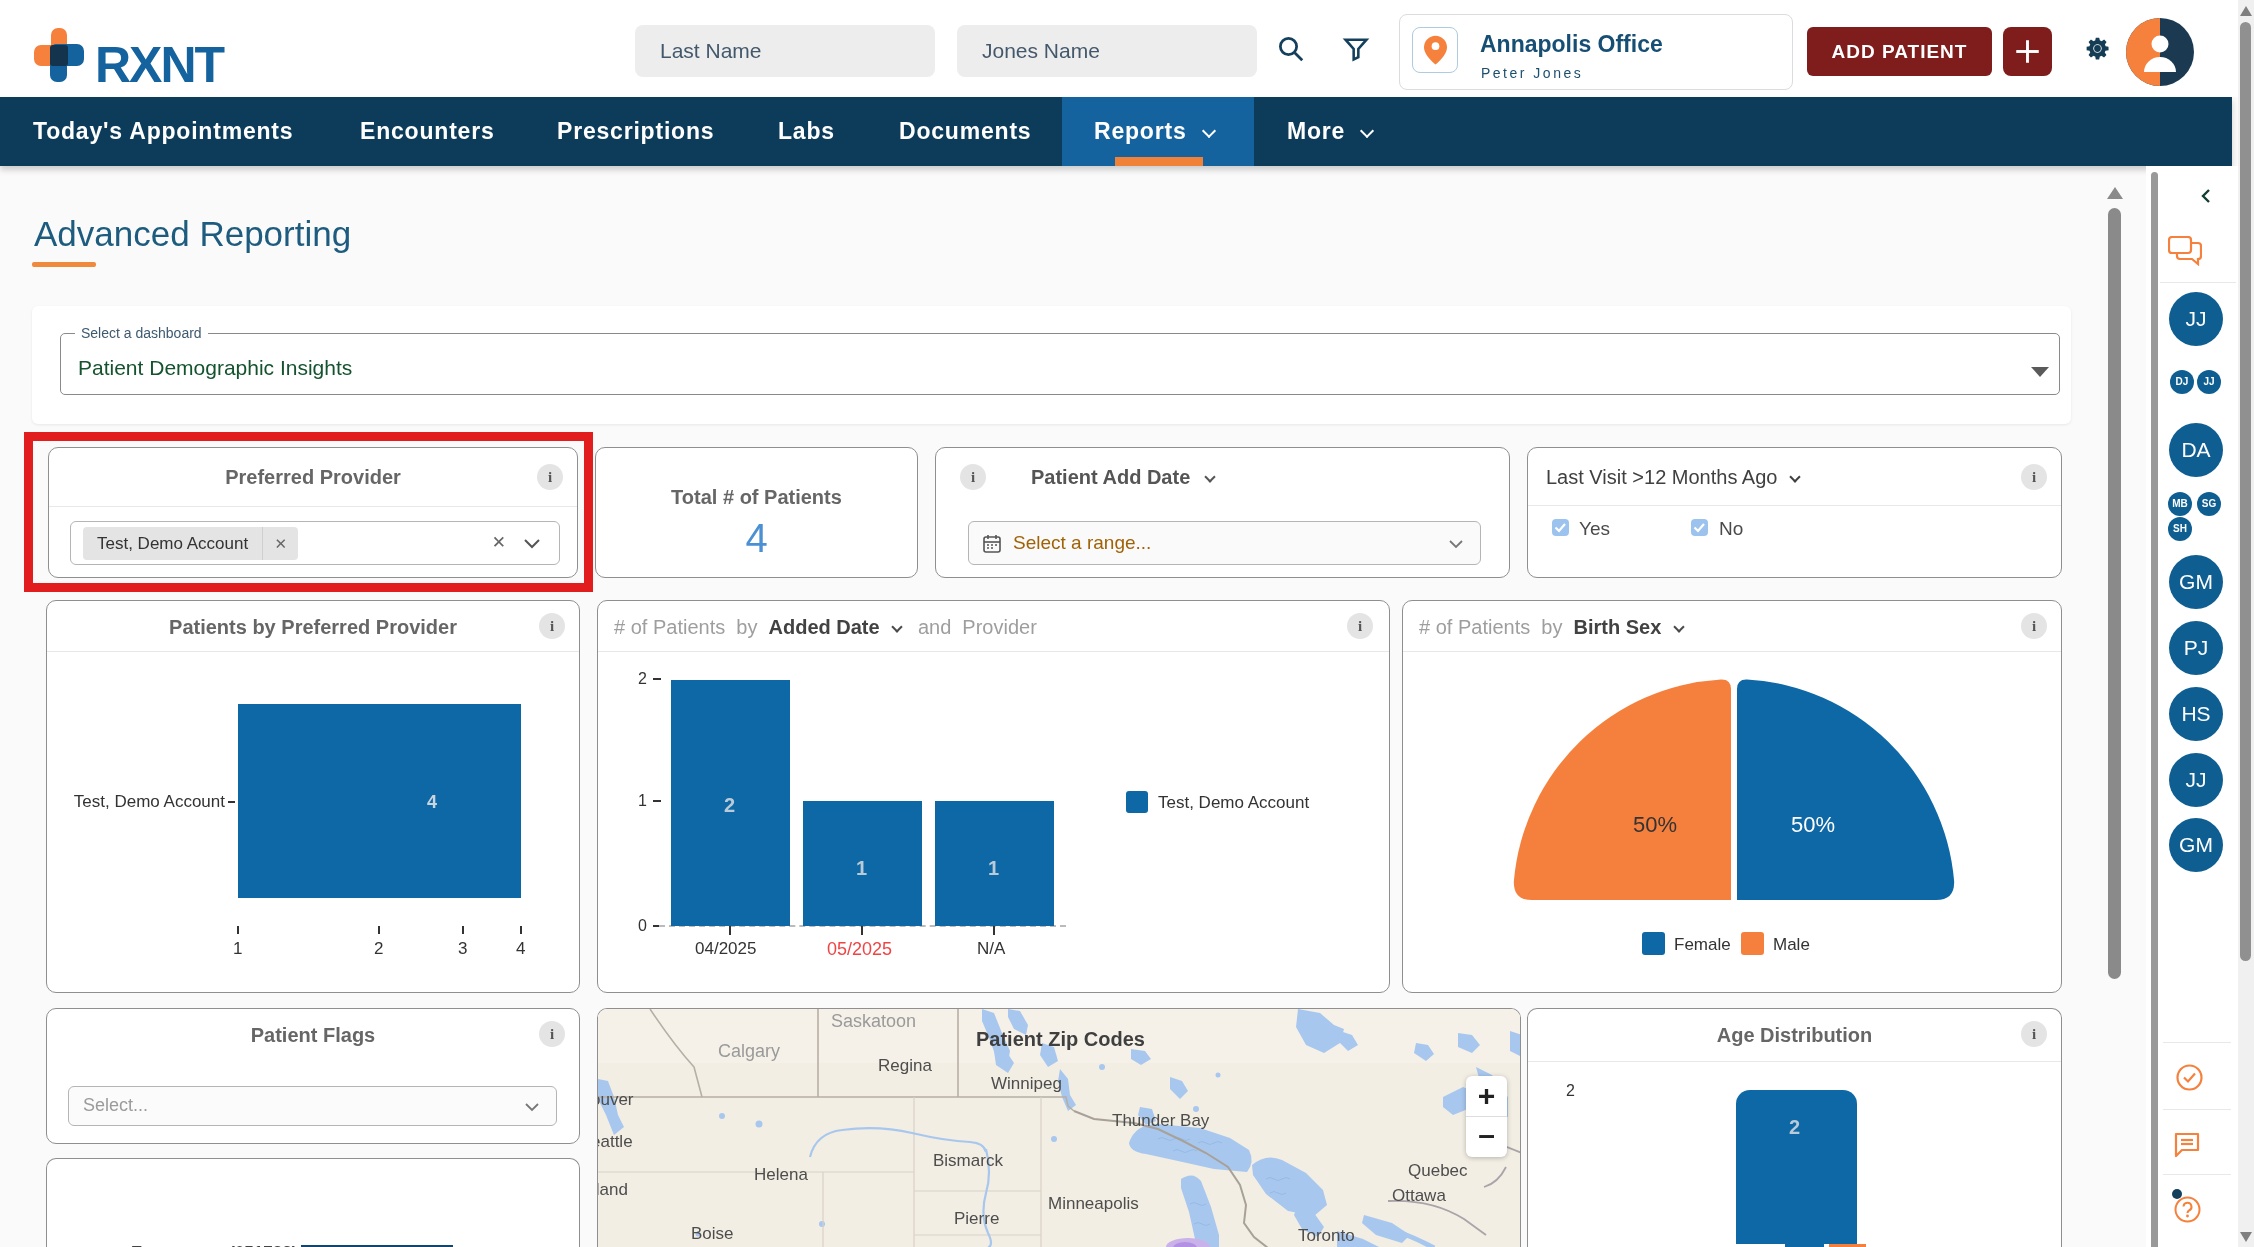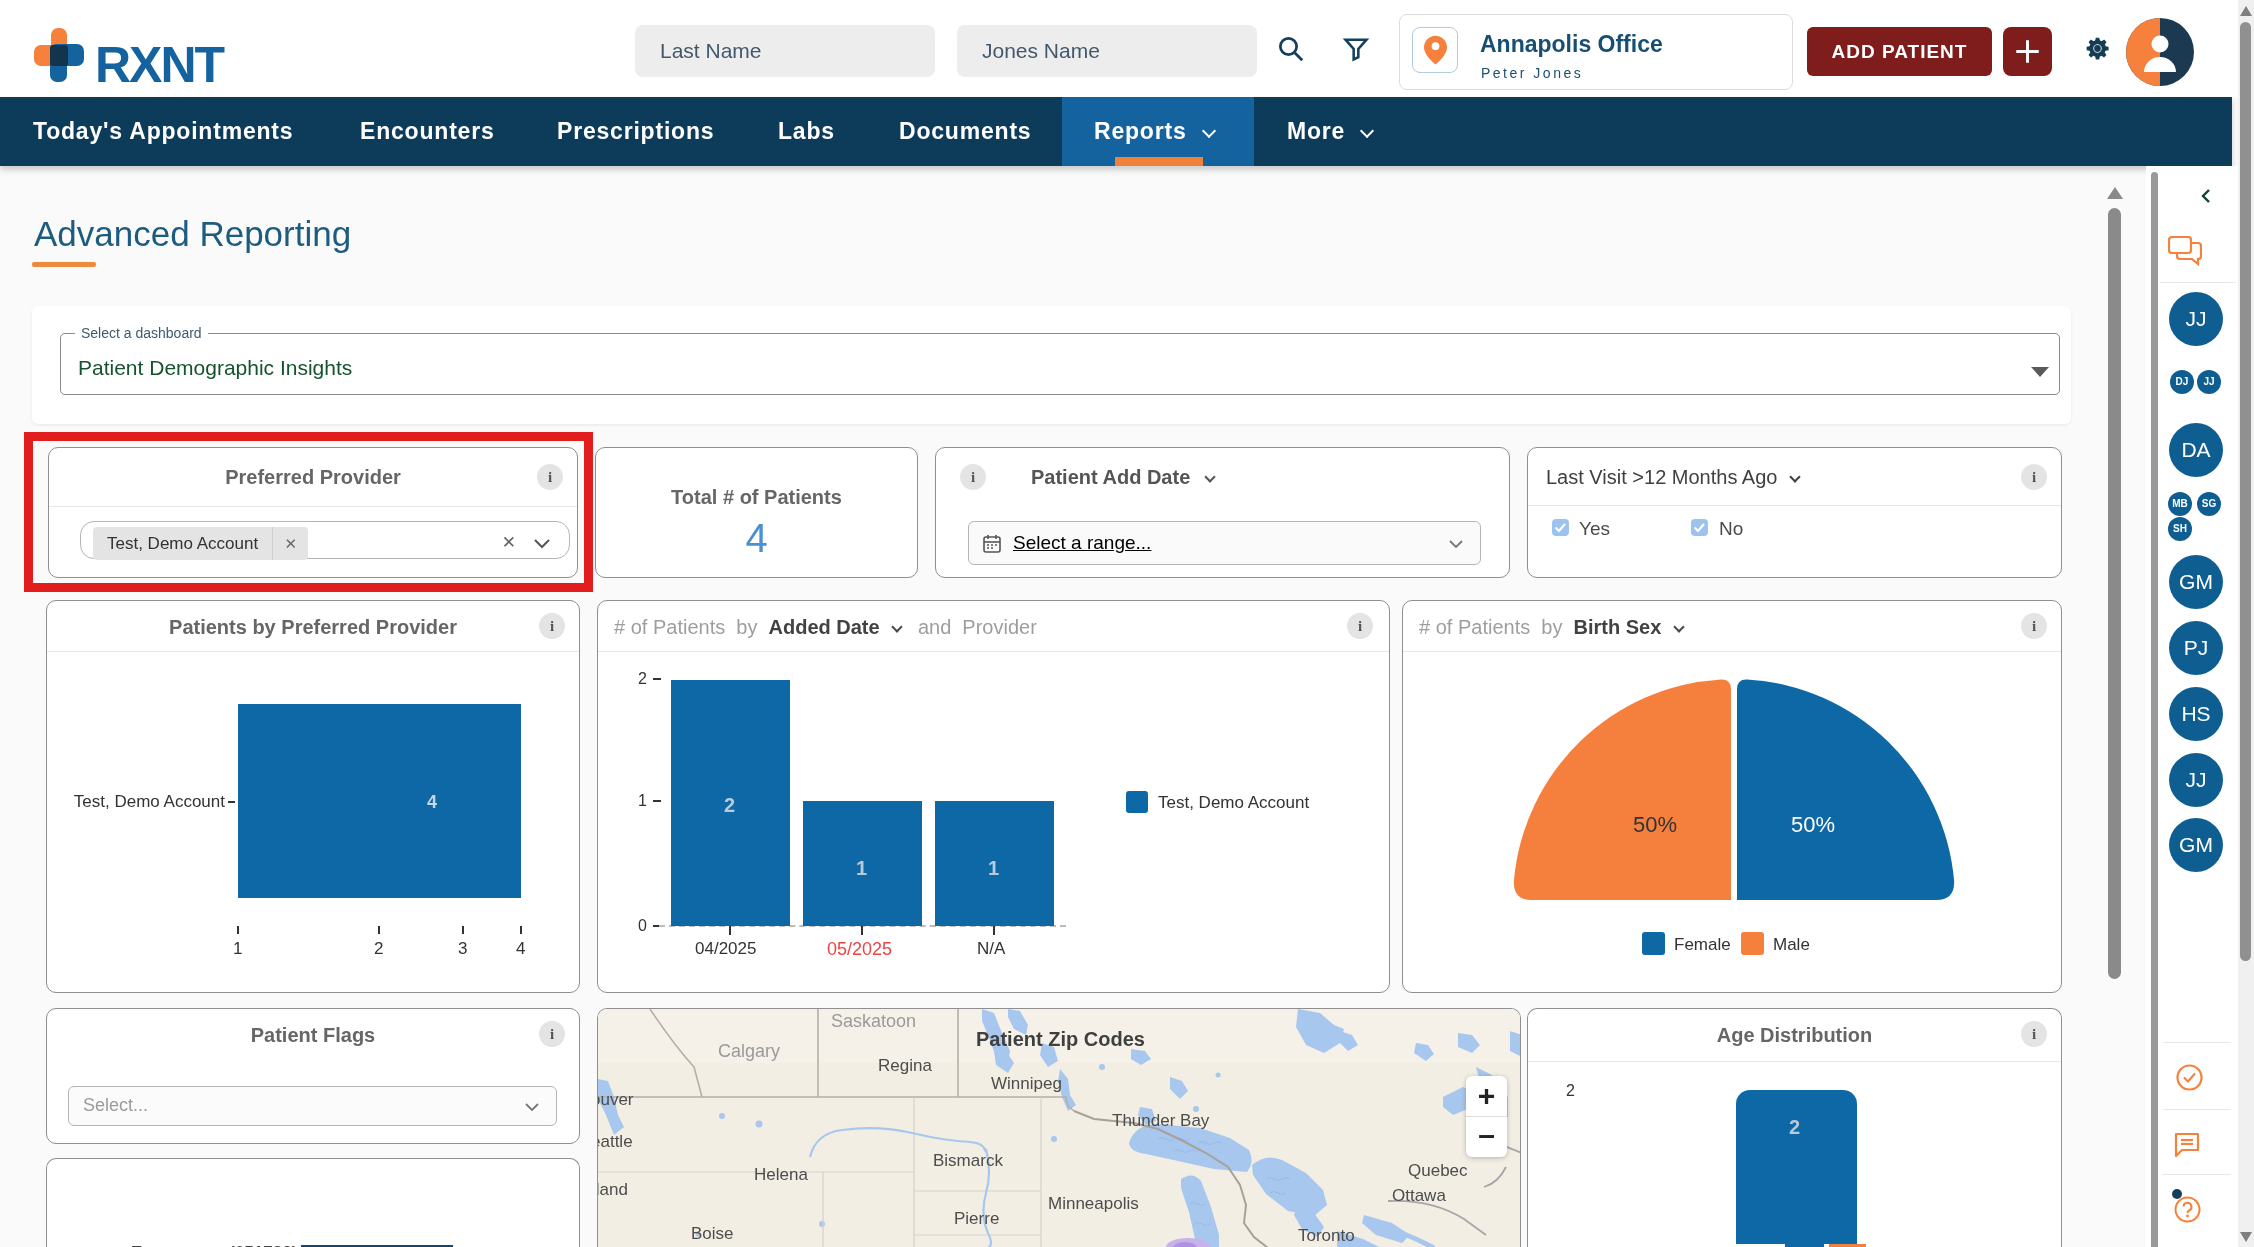--- a/index.html
+++ b/index.html
@@ -104,21 +104,21 @@
         <path d="M1,1 h18 l-9,10 z" fill="#5a5a5a"></path>
       </svg>
   </div>
 
   <div class="abs" style="left:24px;top:266px;width:569px;height:160px;border:9px solid #e11d1d;"></div>
 
   <div class="card" style="left:48px;top:281px;width:530px;height:131px;">
     <div class="ctitle" style="top:18px;">Preferred Provider</div>
     <div class="info" style="right:14px;top:16px;">i</div>
     <div class="divider" style="top:58px;"></div>
-    <div class="abs" style="left:31px;top:73px;width:490px;height:38px;border:1px solid #b5b5b5;border-radius:14px;background:#fff;">
+    <div class="abs" style="left:21px;top:73px;width:490px;height:44px;border:1px solid #b5b5b5;border-radius:6px;background:#fff;">
       <div class="abs" style="left:12px;top:5px;height:33px;background:#e4e4e4;border-radius:4px;font-size:17px;color:#333;line-height:33px;">
         <span style="padding:0 14px;">Test, Demo Account</span><span style="display:inline-block;border-left:1px solid #cfcfcf;height:33px;vertical-align:top;width:36px;text-align:center;color:#666;font-size:15px;">✕</span>
       </div>
       <div class="abs" style="right:53px;top:10px;font-size:17px;color:#666;">✕</div>
       <svg class="abs" style="right:18px;top:16px;" width="18" height="12" viewBox="0 0 18 12" fill="none" stroke="#555" stroke-width="2">
           <path d="M2,2 l7,7 l7,-7"></path>
         </svg>
     </div>
   </div>
 
@@ -135,21 +135,21 @@
           <rect x="1" y="2" width="16" height="15" rx="2"></rect>
           <line x1="1" y1="7" x2="17" y2="7"></line>
           <line x1="5" y1="0" x2="5" y2="4"></line>
           <line x1="13" y1="0" x2="13" y2="4"></line>
           <line x1="4" y1="10" x2="6" y2="10"></line>
           <line x1="8" y1="10" x2="10" y2="10"></line>
           <line x1="12" y1="10" x2="14" y2="10"></line>
           <line x1="4" y1="13" x2="6" y2="13"></line>
           <line x1="8" y1="13" x2="10" y2="13"></line>
         </svg>
-      <div class="abs" style="left:44px;top:10px;font-size:19px;color:#000000;text-decoration:underline;">Select a range...</div>
+      <div class="abs" style="left:44px;top:10px;font-size:19px;color:#a16207;">Select a range...</div>
       <svg class="abs" style="right:16px;top:17px;" width="16" height="11" viewBox="0 0 16 11" fill="none" stroke="#777" stroke-width="1.8">
           <path d="M2,2 l6,6 l6,-6"></path>
         </svg>
     </div>
   </div>
 
   <div class="card" style="left:1527px;top:281px;width:535px;height:131px;">
     <div class="abs" style="left:18px;top:18px;font-size:20px;color:#404040;">Last Visit &gt;12 Months Ago <span class="chev" style="border-width:2px;width:8px;height:8px;margin-left:8px;"></span></div>
     <div class="info" style="right:14px;top:16px;">i</div>
     <div class="divider" style="top:57px;"></div>

